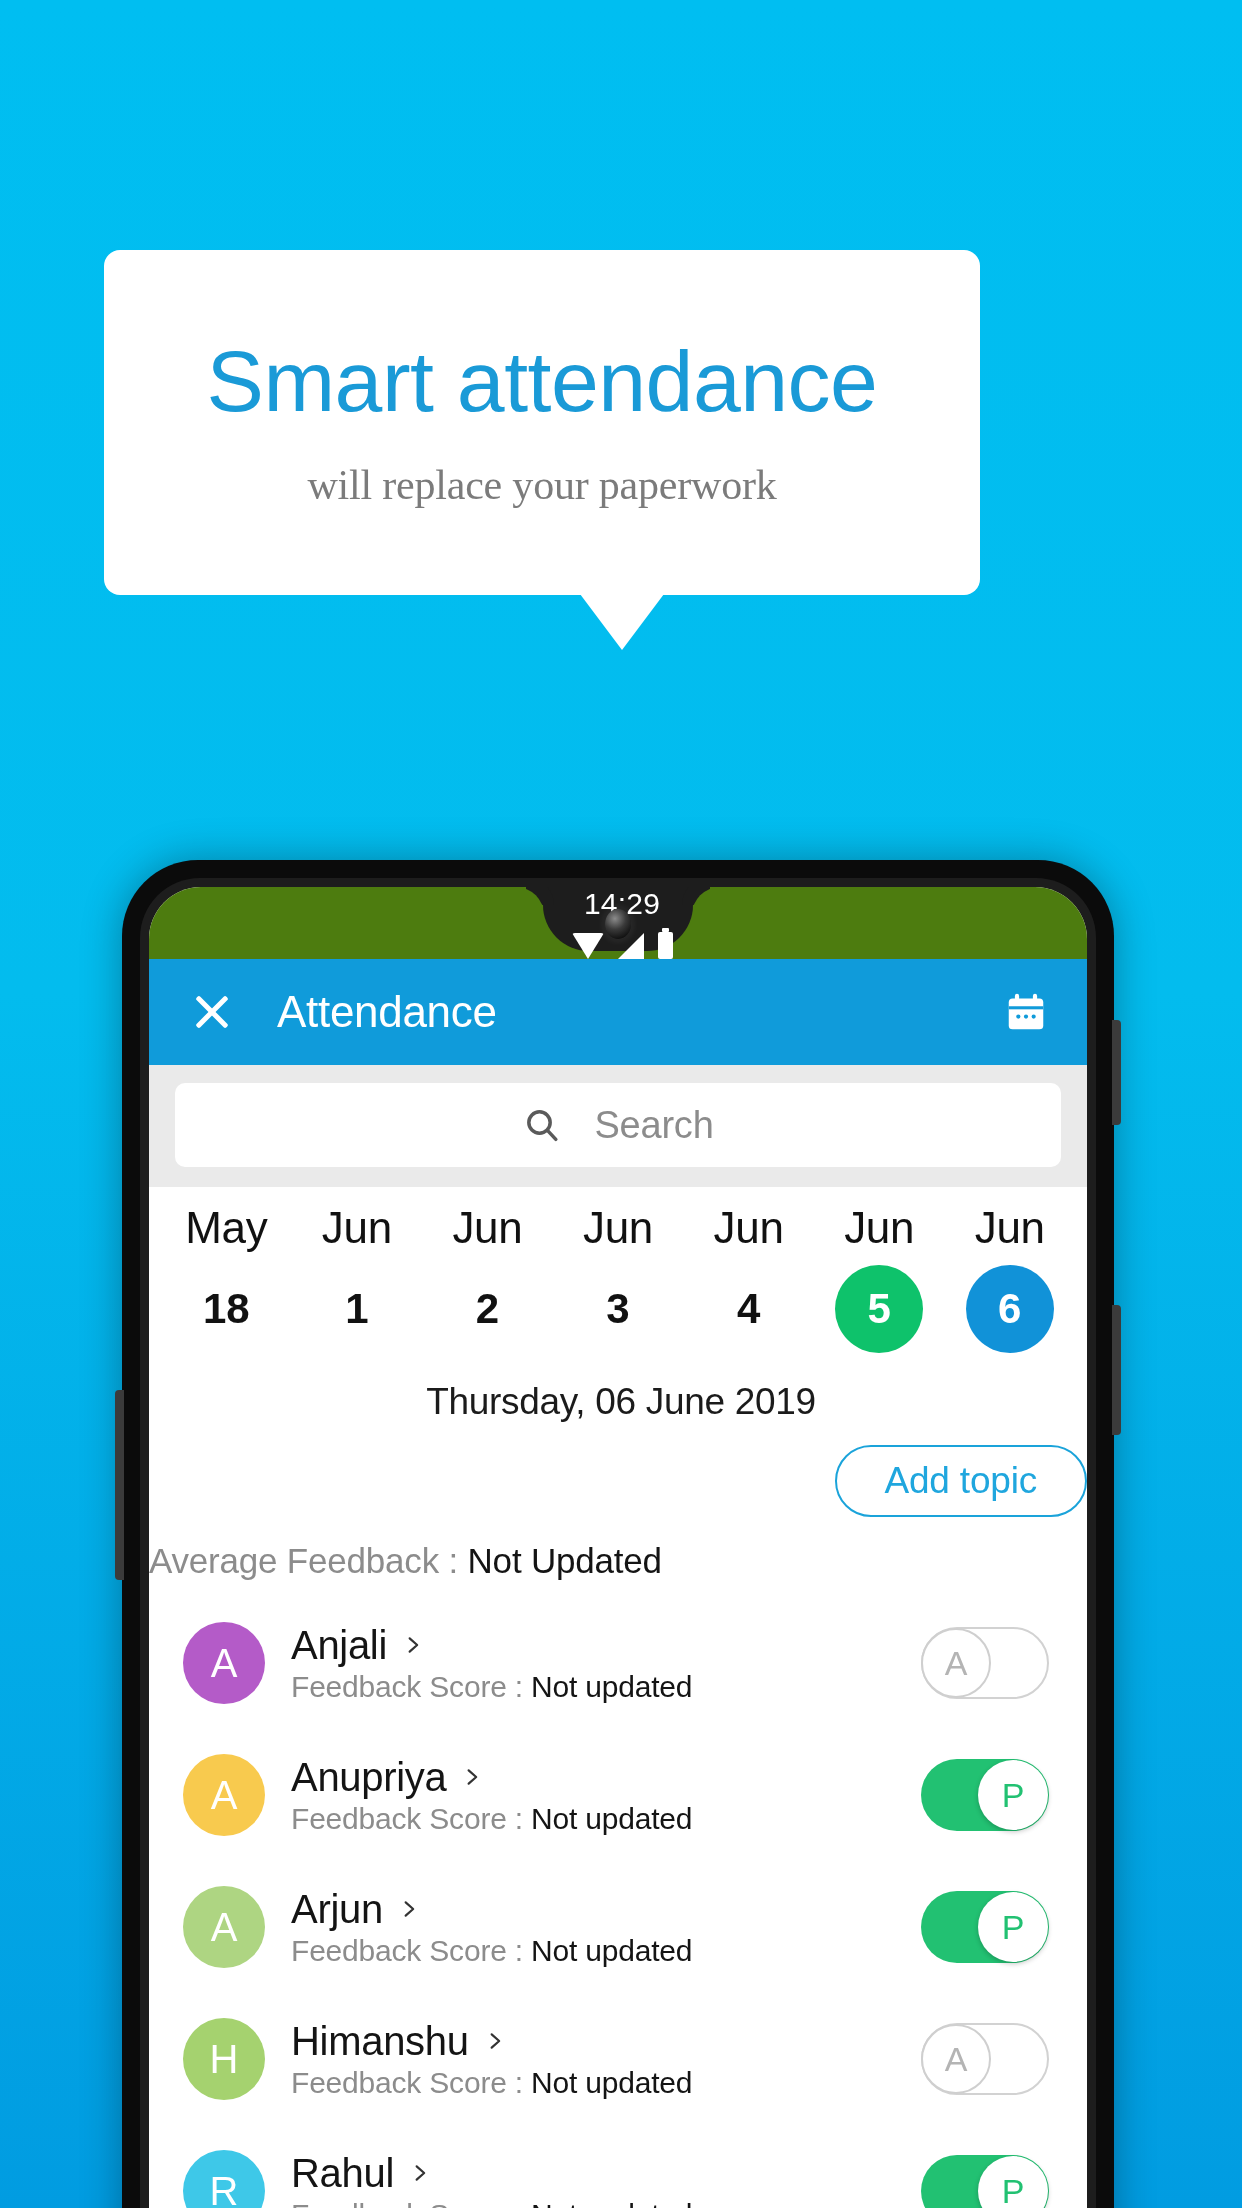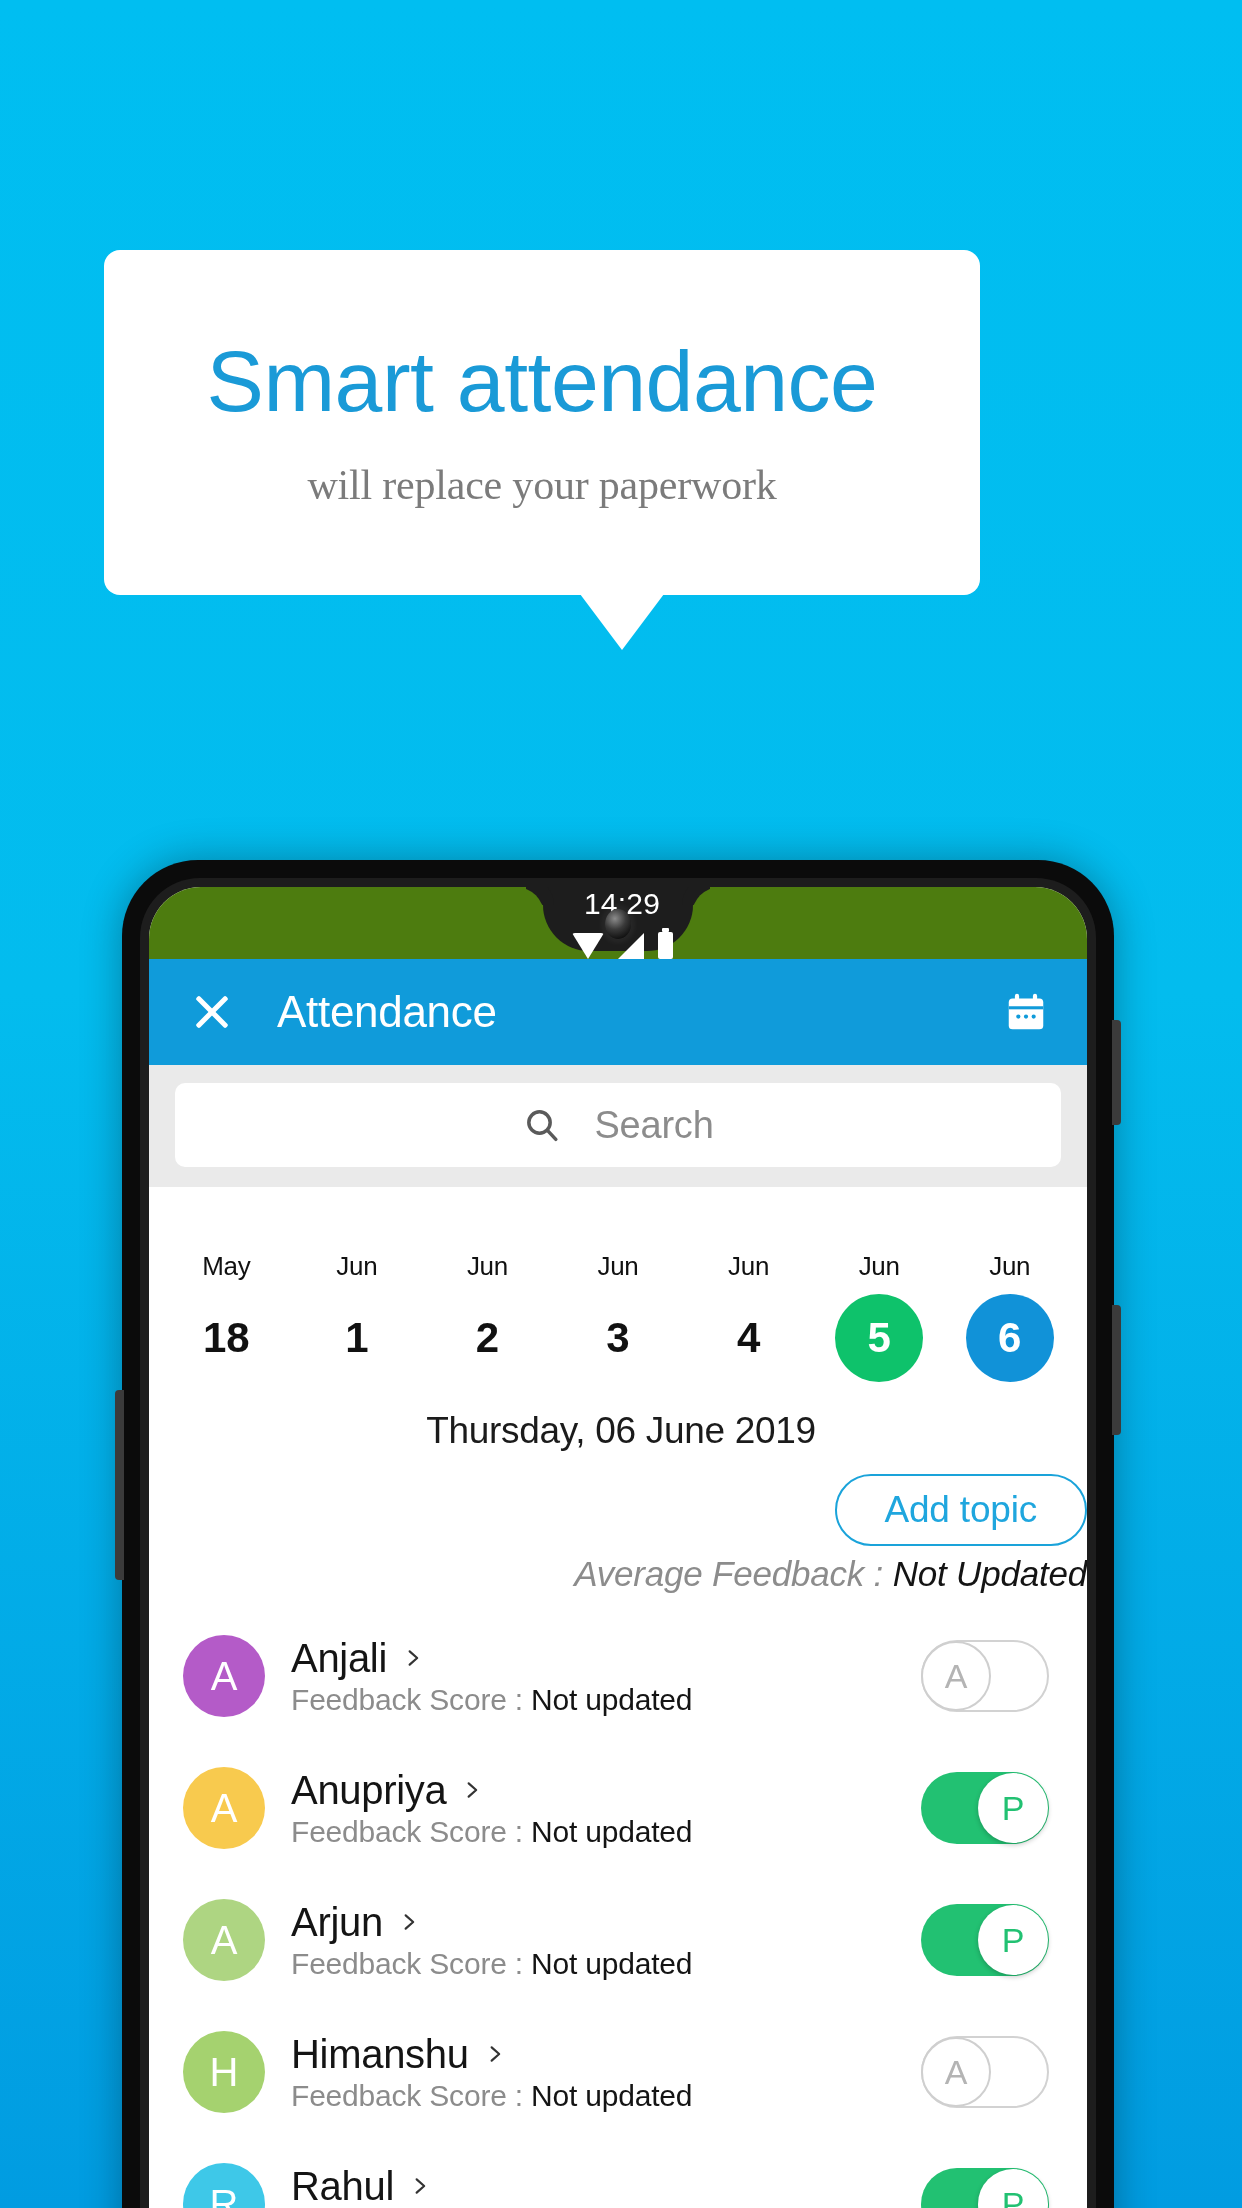--- a/index.html
+++ b/index.html
@@ -275,25 +275,24 @@
     background: #ffffff;
   }
   .datecell {
     flex: 1;
     display: flex;
     flex-direction: column;
     align-items: center;
     cursor: pointer;
   }
   .date-month {
-    font-size: 26px;
+    font-size: 44px;
     color: #111111;
     font-weight: 400;
     letter-spacing: -0.3px;
-    margin-top: 48px;
   }
   .date-day {
     margin-top: 12px;
     width: 88px; height: 88px;
     border-radius: 50%;
     display: flex;
     align-items: center;
     justify-content: center;
     font-size: 42px;
     font-weight: 700;
@@ -317,25 +316,24 @@
     border-radius: 40px;
     color: #1fa6de;
     font-size: 37px;
     padding: 13px 48px;
     background: #ffffff;
     cursor: pointer;
     letter-spacing: -0.2px;
     font-family: "Liberation Sans", sans-serif;
   }
   .avgfeedback {
-    text-align: right;
-    margin-top: 8px;
+    text-align: left;
+    margin-top: 24px;
     font-size: 35px;
     letter-spacing: -0.2px;
-    font-style: italic;
   }
   .avgfeedback .lbl { color: #8c8c8c; }
   .avgfeedback .val { color: #141414; }
 
   
   .list { margin-top: 16px; }
   .row {
     display: flex;
     align-items: center;
     padding: 14px 38px 14px 34px;

